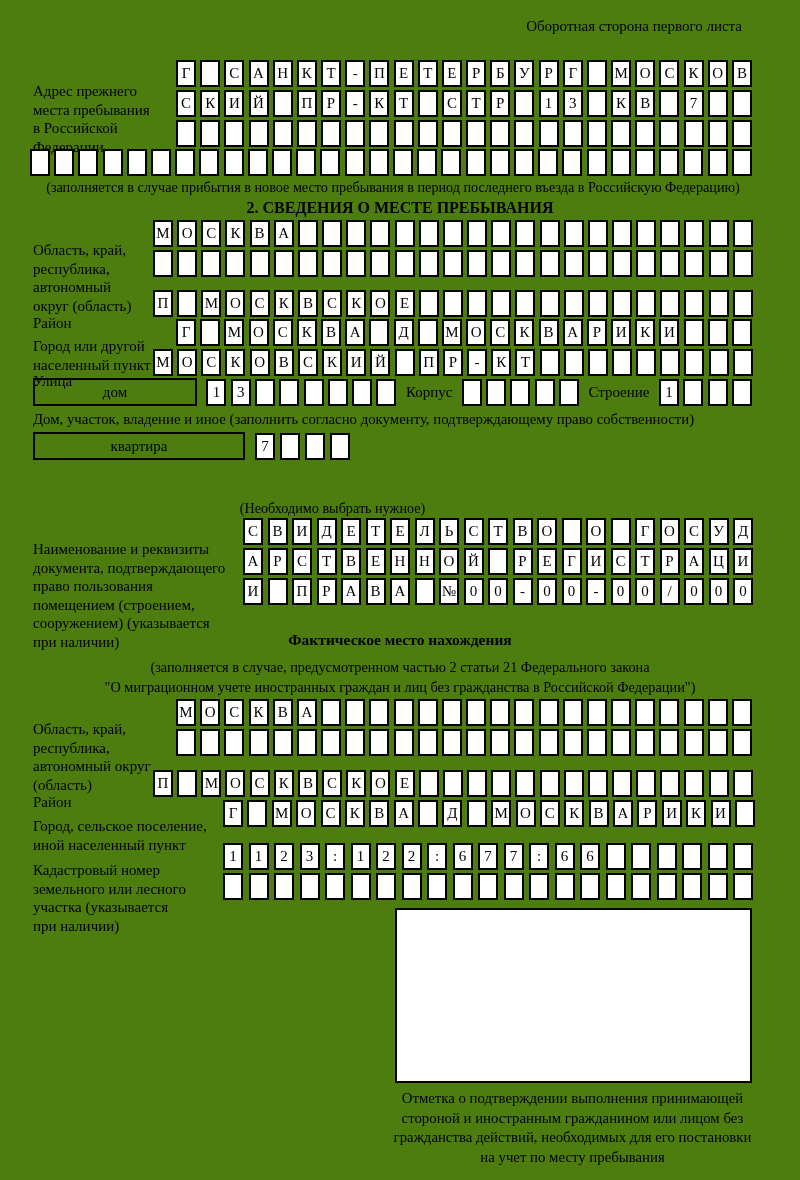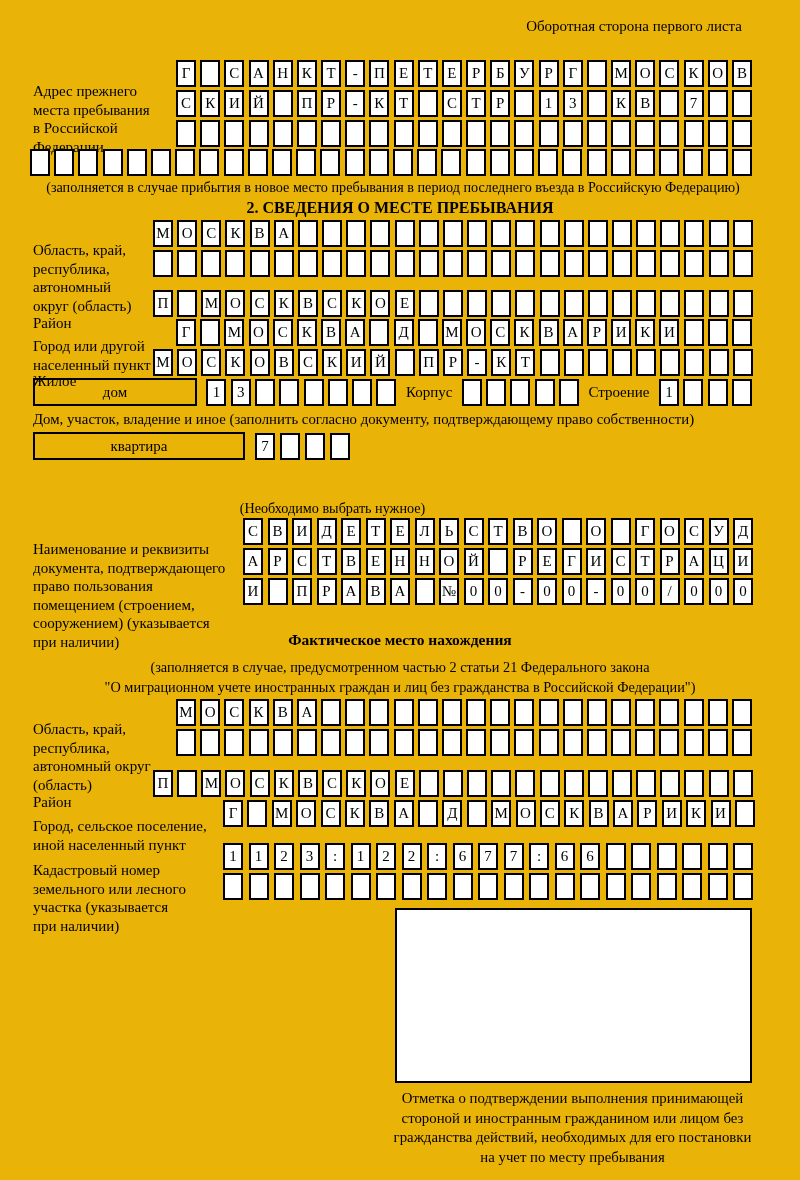--- a/index.html
+++ b/index.html
@@ -1,16 +1,16 @@
 <!DOCTYPE html>
 <html><head>
 <meta charset="utf-8">
 <style>
   html,body{margin:0;padding:0;background:#fff;}
-  .page{position:relative;width:800px;height:1180px;background:#eab308;
+  .page{position:relative;width:800px;height:1180px;background:#4d7c0f;
         font-family:"Liberation Serif","DejaVu Serif",serif;color:#000;overflow:hidden;}
   .abs{position:absolute;}
   .lbl{font-size:15px;line-height:18.5px;white-space:pre-line;margin-top:20px;}
   .boxrow{display:flex;justify-content:space-between;}
   .boxstack{display:flex;flex-direction:column;gap:3px;}
   .cbox{width:20px;height:27px;border:2px solid #000;box-sizing:border-box;
         display:flex;align-items:center;justify-content:center;
         font-size:15px;flex:0 0 auto;background:#fff;}
   .caption{font-size:14.5px;line-height:19px;}
   .caption-c{font-size:14.5px;line-height:19.5px;text-align:center;white-space:pre-line;}
@@ -261,21 +261,21 @@
       <span class="cbox">А</span>
       <span class="cbox">Р</span>
       <span class="cbox">И</span>
       <span class="cbox">К</span>
       <span class="cbox">И</span>
       <span class="cbox"></span>
       <span class="cbox"></span>
       <span class="cbox"></span>
     </div>
 
-  <div class="abs lbl" style="top:352px;left:33px;">Жилое</div>
+  <div class="abs lbl" style="top:352px;left:33px;">Улица</div>
   <div class="abs boxrow" style="top:349px;left:153px;width:600px;">
       <span class="cbox">М</span>
       <span class="cbox">О</span>
       <span class="cbox">С</span>
       <span class="cbox">К</span>
       <span class="cbox">О</span>
       <span class="cbox">В</span>
       <span class="cbox">С</span>
       <span class="cbox">К</span>
       <span class="cbox">И</span>

